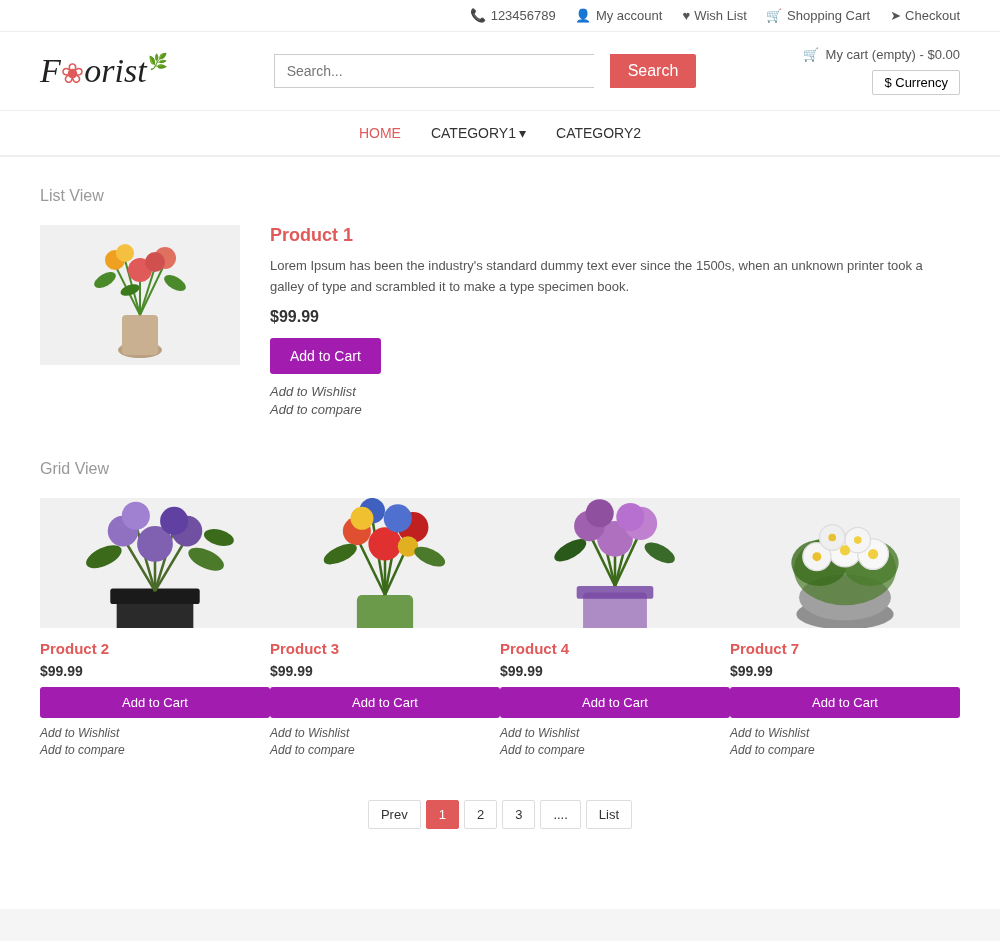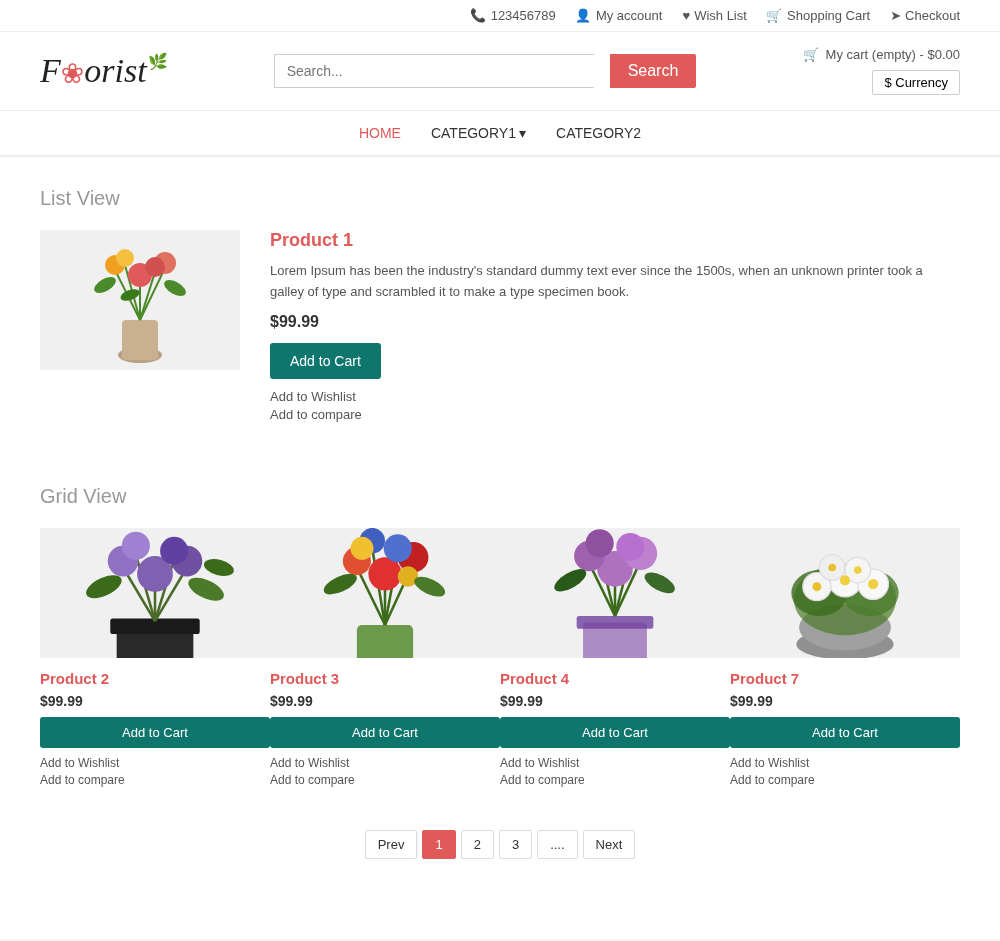--- a/index.html
+++ b/index.html
@@ -98,31 +98,31 @@
       align-items: center;
       gap: 3px;
     }
     .nav-item.active { color: #e05a5a; }
 
     
     .main { padding: 30px 40px 40px; max-width: 1000px; margin: 0 auto; }
 
     
     .section-label {
-      font-size: 20px;
+      font-size: 16px;
       color: #999;
       margin-bottom: 20px;
       font-weight: normal;
     }
 
     
     .list-view-item {
       display: flex;
       gap: 30px;
-      margin-bottom: 60px;
+      margin-bottom: 40px;
     }
     .list-view-img {
       width: 200px;
       height: 140px;
       background: #f0f0f0;
       flex-shrink: 0;
       overflow: hidden;
       display: flex;
       align-items: center;
       justify-content: center;
@@ -144,30 +144,30 @@
       line-height: 1.6;
       margin-bottom: 10px;
     }
     .product-price {
       font-size: 16px;
       font-weight: bold;
       color: #333;
       margin-bottom: 12px;
     }
     .btn-add-cart {
-      background: #0f766e;
+      background: #a21caf;
       color: #fff;
       border: none;
       padding: 10px 20px;
       font-size: 14px;
       cursor: pointer;
       border-radius: 3px;
       margin-bottom: 10px;
     }
-    .product-actions { font-size: 13px; }
+    .product-actions { font-size: 13px; font-style: italic; }
     .product-actions a {
       display: block;
       color: #555;
       cursor: pointer;
       text-decoration: none;
       margin-bottom: 3px;
     }
 
     
     .grid-view {
@@ -472,20 +472,20 @@
     </div>
 
   </div>
 
   <div class="pagination">
     <button class="page-btn">Prev</button>
     <button class="page-btn active">1</button>
     <button class="page-btn">2</button>
     <button class="page-btn">3</button>
     <button class="page-btn">....</button>
-    <button class="page-btn">Next</button>
+    <button class="page-btn">List</button>
   </div>
 
 </div>
 
 <div class="footer">
   <span style="color:#e05a5a; cursor:pointer;">OpenCart Theme</span><span> Designed With TemplateToaster</span>
 </div>
 
 </body></html>

